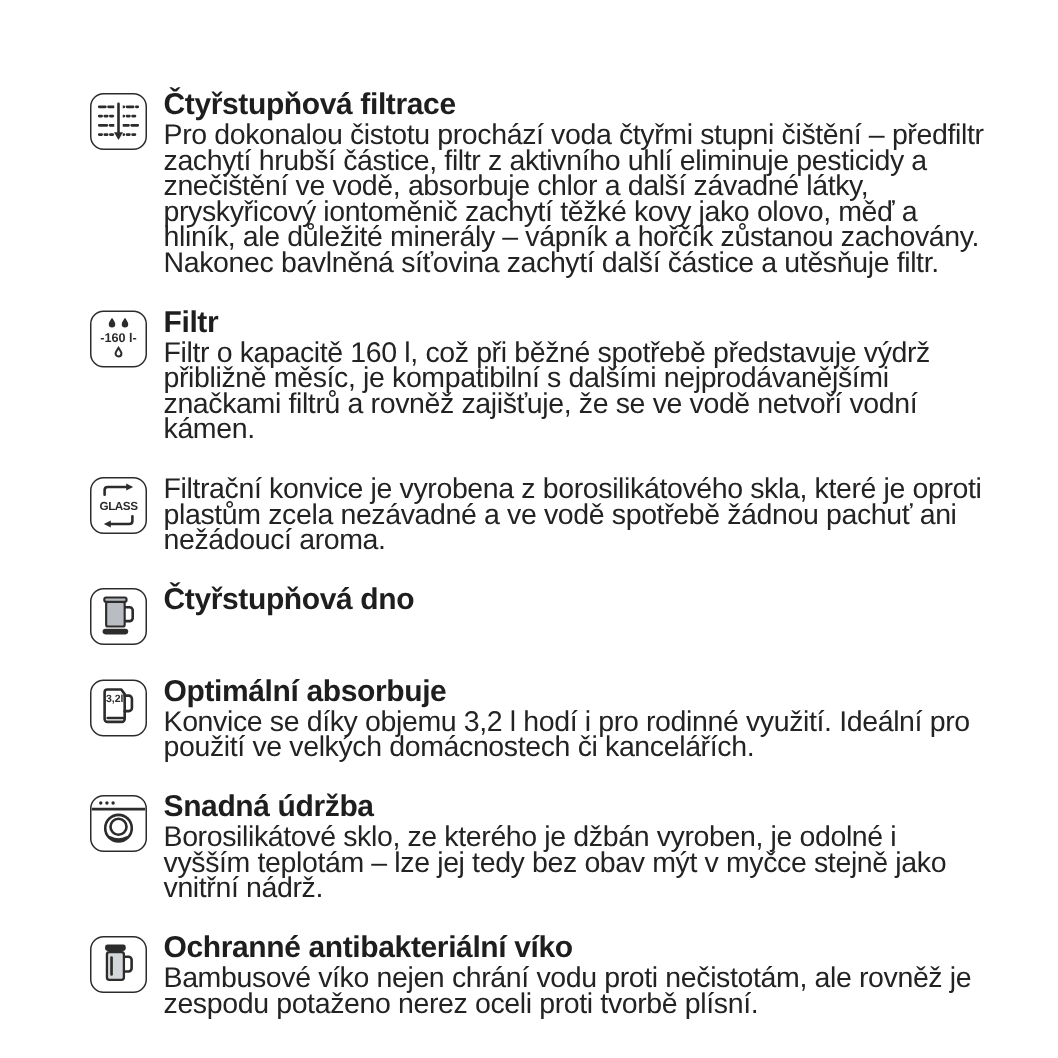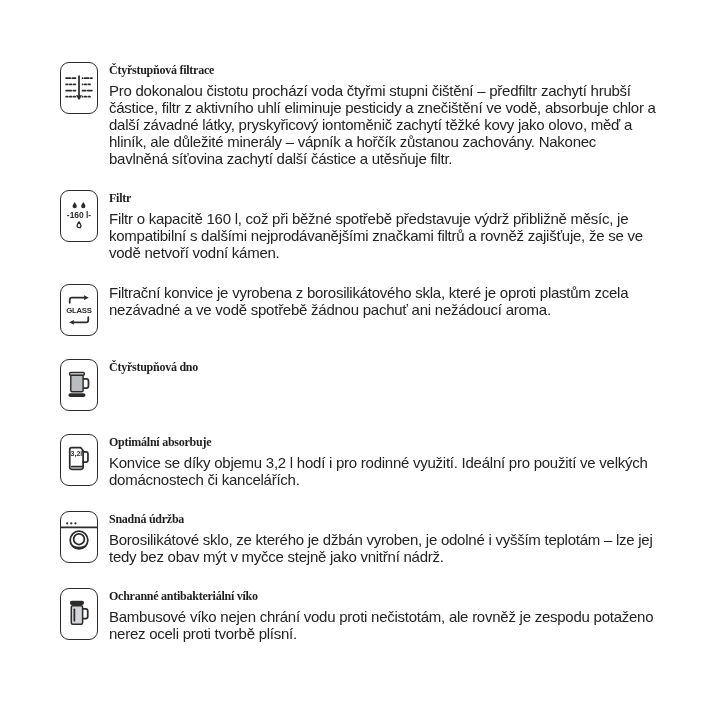--- a/index.html
+++ b/index.html
@@ -17,39 +17,38 @@
   }
   .feature {
     display: flex;
     align-items: flex-start;
     gap: 11px;
     margin-bottom: 23px;
   }
   .icon-box {
     flex: none;
     width: 38px;
-    height: 52px;
+    height: 38px;
     border: 1.7px solid #2c2c2c;
     border-radius: 9px;
     position: relative;
     overflow: hidden;
   }
   .icon-box svg { display: block; width: 100%; height: 100%; }
   .feature-text { max-width: 552px; }
   .feature-title {
     margin: 0 0 3px 0;
-    font-size: 12px;
+    font-size: 20px;
     line-height: 17px;
     font-weight: 700;
     letter-spacing: -0.25px;
-    font-family: Liberation Serif, serif;
   }
   .feature-body {
     margin: 0;
-    font-size: 15px;
+    font-size: 19px;
     line-height: 17px;
     letter-spacing: -0.25px;
     color: #232323;
   }
   .ico-stroke { stroke: #2c2c2c; fill: none; stroke-width: 1.7; stroke-linecap: round; stroke-linejoin: round; }
   .ico-fill { fill: #2c2c2c; stroke: none; }
   .ico-gray { fill: #b9bdc1; stroke: #2c2c2c; stroke-width: 1.4; }
   .ico-text { fill: #2c2c2c; font-family: "Liberation Sans", sans-serif; font-weight: 700; }
 </style>
 </head>

